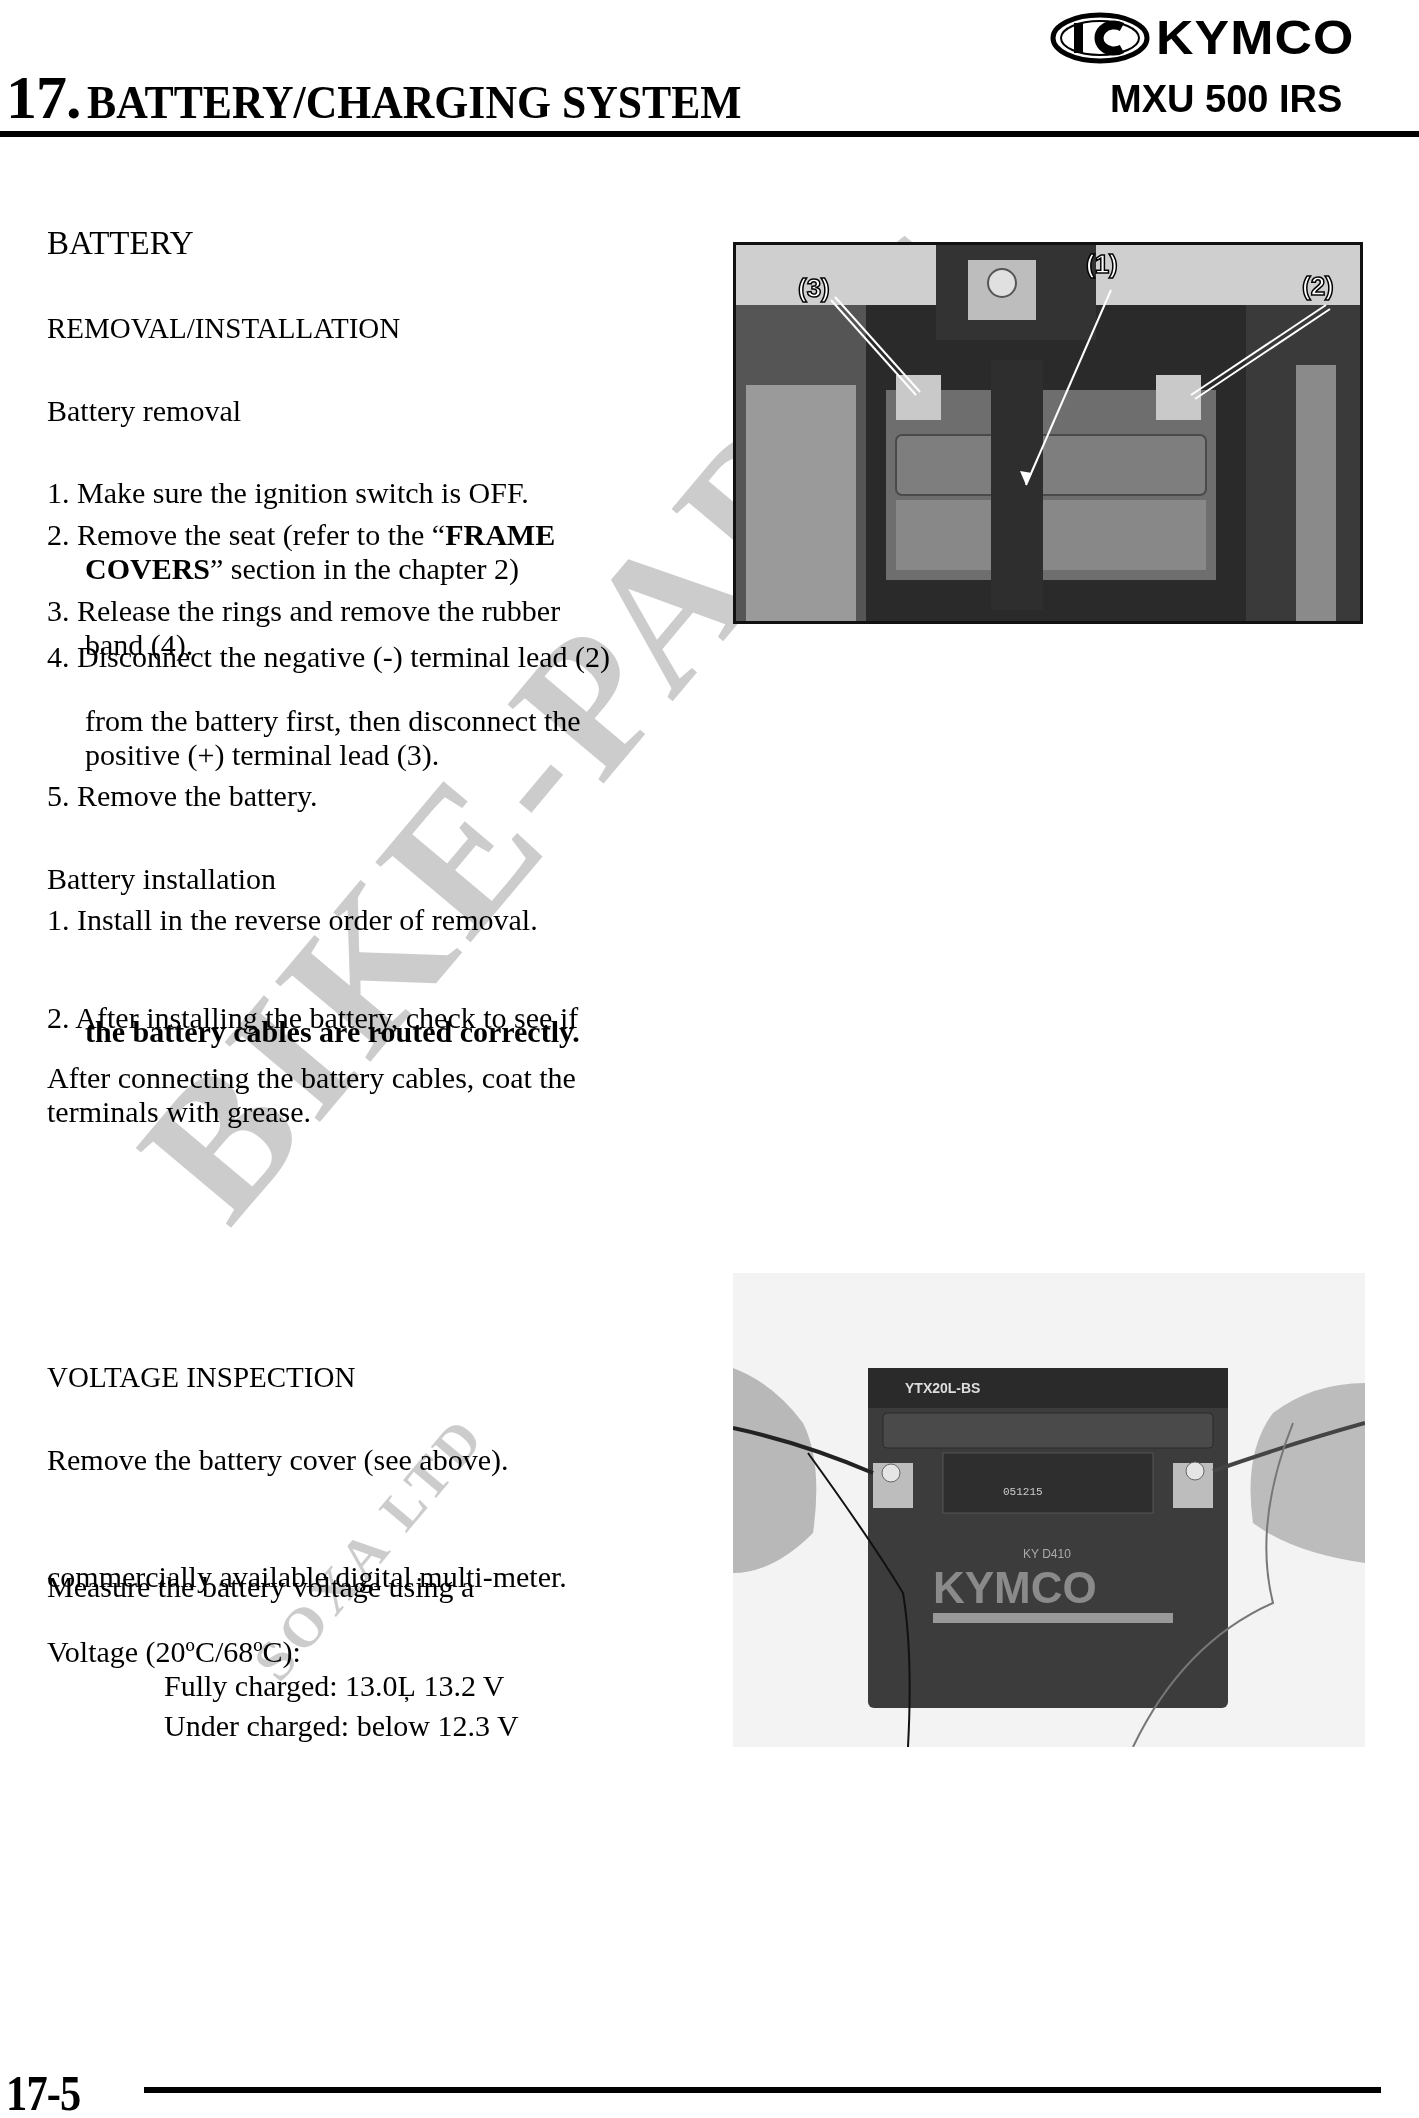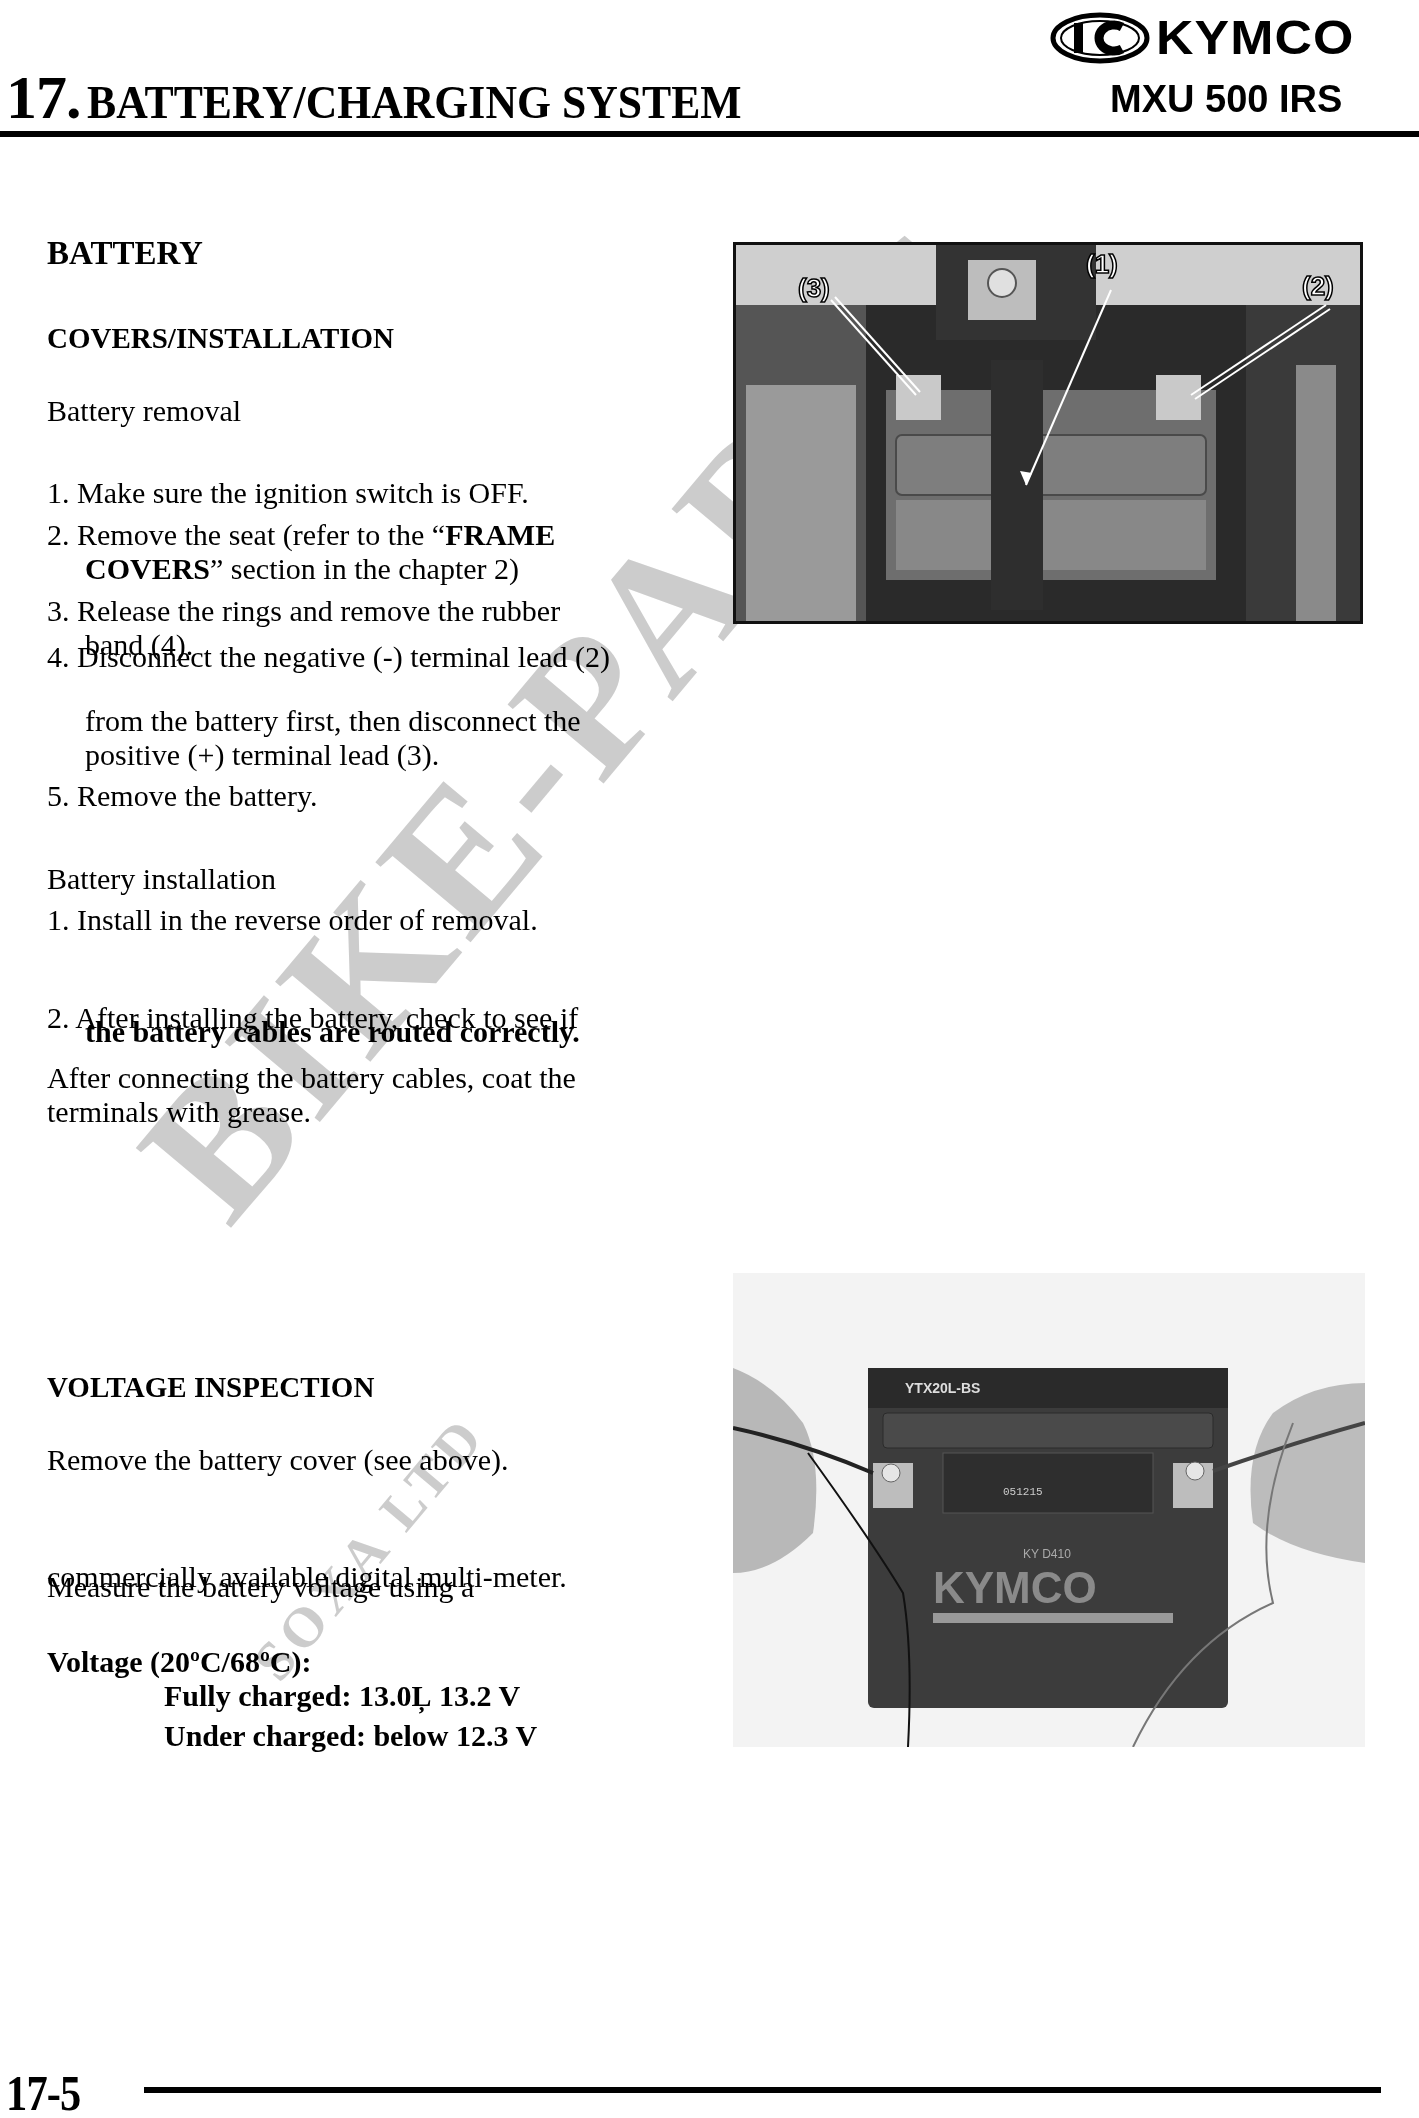--- a/index.html
+++ b/index.html
@@ -11,21 +11,21 @@
   .chapter-title { left:6px; top:66px; white-space:nowrap; font-weight:bold; line-height:1; }
   .chapter-num { font-size:62px; letter-spacing:-1px; }
   .chapter-name { font-size:47px; margin-left:6px; transform:scaleX(0.93); display:inline-block; transform-origin:left; }
   .model { left:1110px; top:80px; font-family:Liberation Sans, sans-serif; font-weight:bold; font-size:38px; line-height:1; white-space:nowrap; }
   .logo { left:1050px; top:12px; width:345px; height:52px; }
   .logo-text { position:absolute; left:106px; top:0; font-family:"Liberation Sans", "DejaVu Sans", sans-serif; font-weight:900; font-size:48px; line-height:52px; letter-spacing:1px; transform:scaleX(1.08); transform-origin:left; }
   .header-rule { left:0; top:131px; width:1419px; height:6px; background:#000; }
 
   
   .txt { left:47px; font-size:30px; line-height:34px; white-space:nowrap; }
-  .h { font-weight:bold;margin-top:10px; }
+  .h { font-weight:normal; }
   .indent { padding-left:38px; }
   .indent2 { padding-left:117px; }
 
   
   .photo { overflow:hidden; }
   .photo1 { left:733px; top:242px; width:630px; height:382px; background:#1a1a1a; border:3px solid #111; box-sizing:border-box; }
   .photo2 { left:733px; top:1273px; width:632px; height:474px; background:#eab308; }
   .callout { position:absolute; font-family:"Liberation Sans", "DejaVu Sans", sans-serif; font-weight:bold; font-size:26px; color:#fff; -webkit-text-stroke:1.5px #000; }
 
   
@@ -53,21 +53,21 @@
     <rect x="24" y="11" width="9" height="30" fill="#000"></rect>
     <path d="M72 15 A15 13 0 1 0 72 37" fill="none" stroke="#000" stroke-width="9"></path>
   </svg>
   <span class="logo-text">KYMCO</span>
 </div>
 
 <div class="abs model">MXU 500 IRS</div>
 <div class="abs header-rule"></div>
 
 <div class="abs txt h" style="top:226px;font-size:33px;">BATTERY</div>
-<div class="abs txt h" style="top:311px;font-size:29px;">COVERS/INSTALLATION</div>
+<div class="abs txt h" style="top:311px;font-size:29px;">REMOVAL/INSTALLATION</div>
 <div class="abs txt" style="top:394px;">Battery removal</div>
 
 <div class="abs txt" style="top:476px;">1. Make sure the ignition switch is OFF.</div>
 
 <div class="abs txt" style="top:518px;">
   <span>2. Remove the seat (refer to the “</span><b>FRAME</b>
 </div>
 <div class="abs txt indent" style="top:552px;">
   <b>COVERS</b><span>” section in the chapter 2)</span>
 </div>

